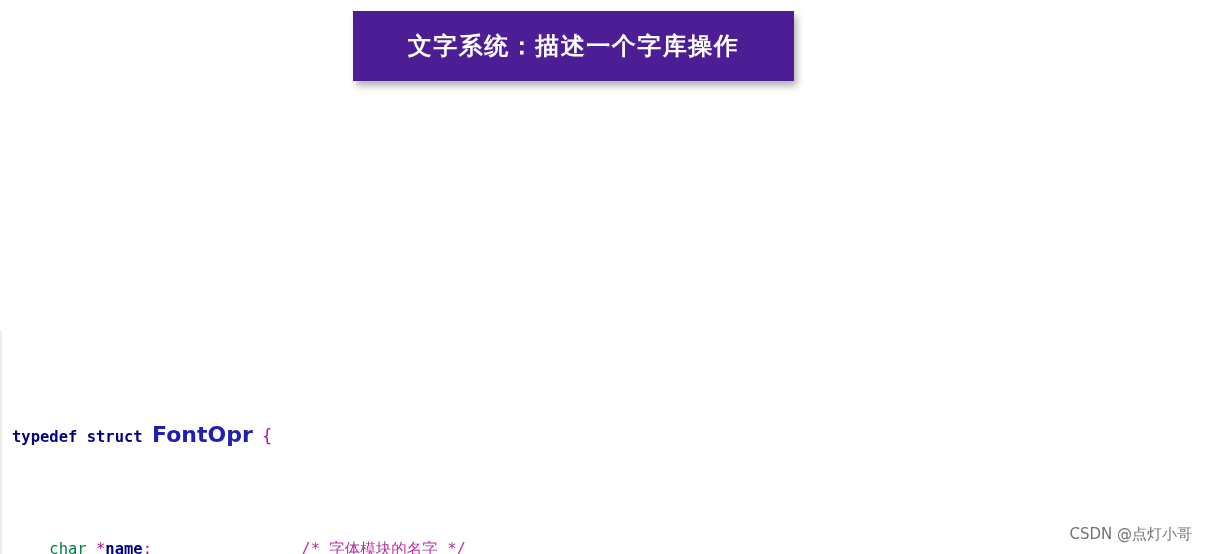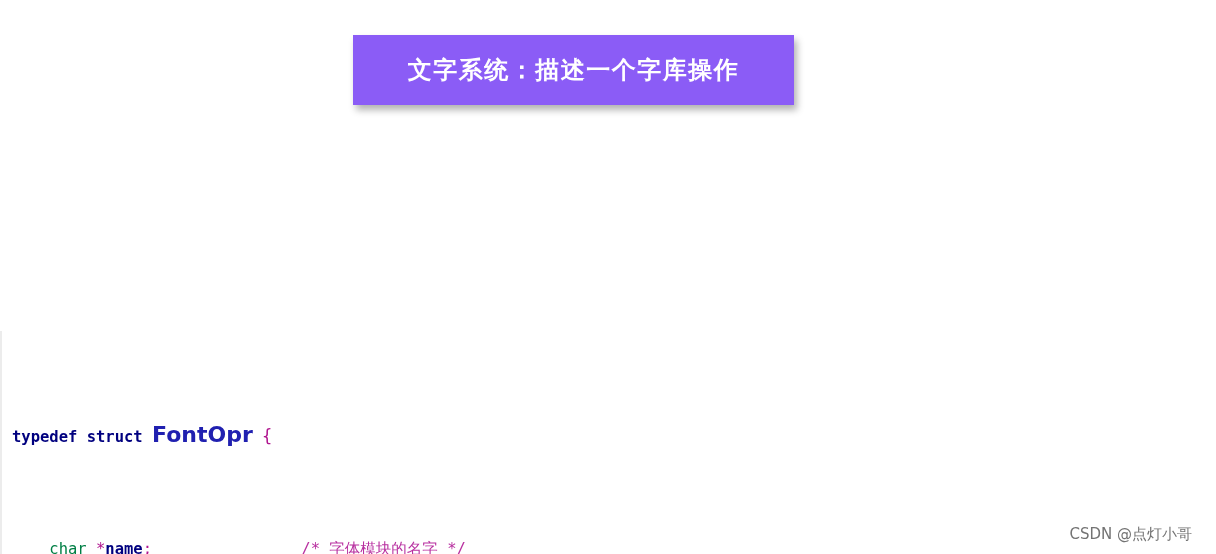--- a/index.html
+++ b/index.html
@@ -12,24 +12,24 @@
     background: #ffffff;
     font-family: "DejaVu Sans", sans-serif;
     position: relative;
     overflow: hidden;
   }
 
   
   .banner {
     position: absolute;
     left: 353px;
-    top: 35px;
+    top: 11px;
     width: 441px;
     height: 70px;
-    background: #8b5cf6;
+    background: #4c1d95;
     box-shadow: 3px 5px 7px rgba(0,0,0,0.30);
     display: flex;
     align-items: center;
     justify-content: center;
   }
   .banner-title {
     color: #ffffff;
     font-family: "DejaVu Sans", sans-serif;
     font-size: 24px;
     font-weight: bold;

